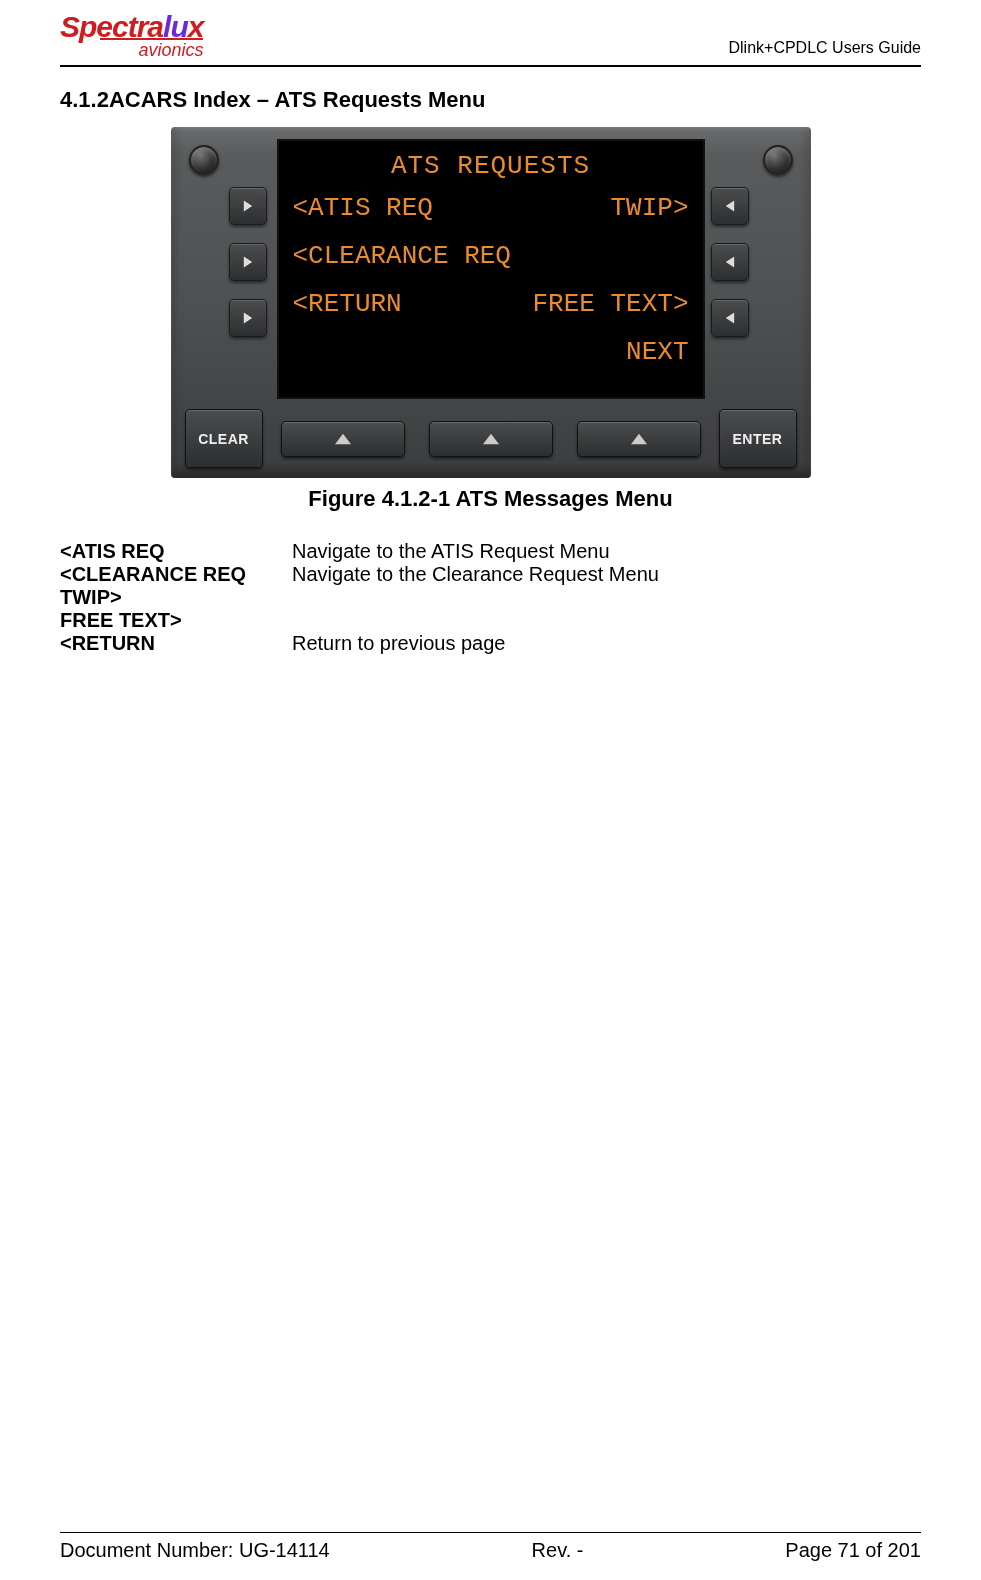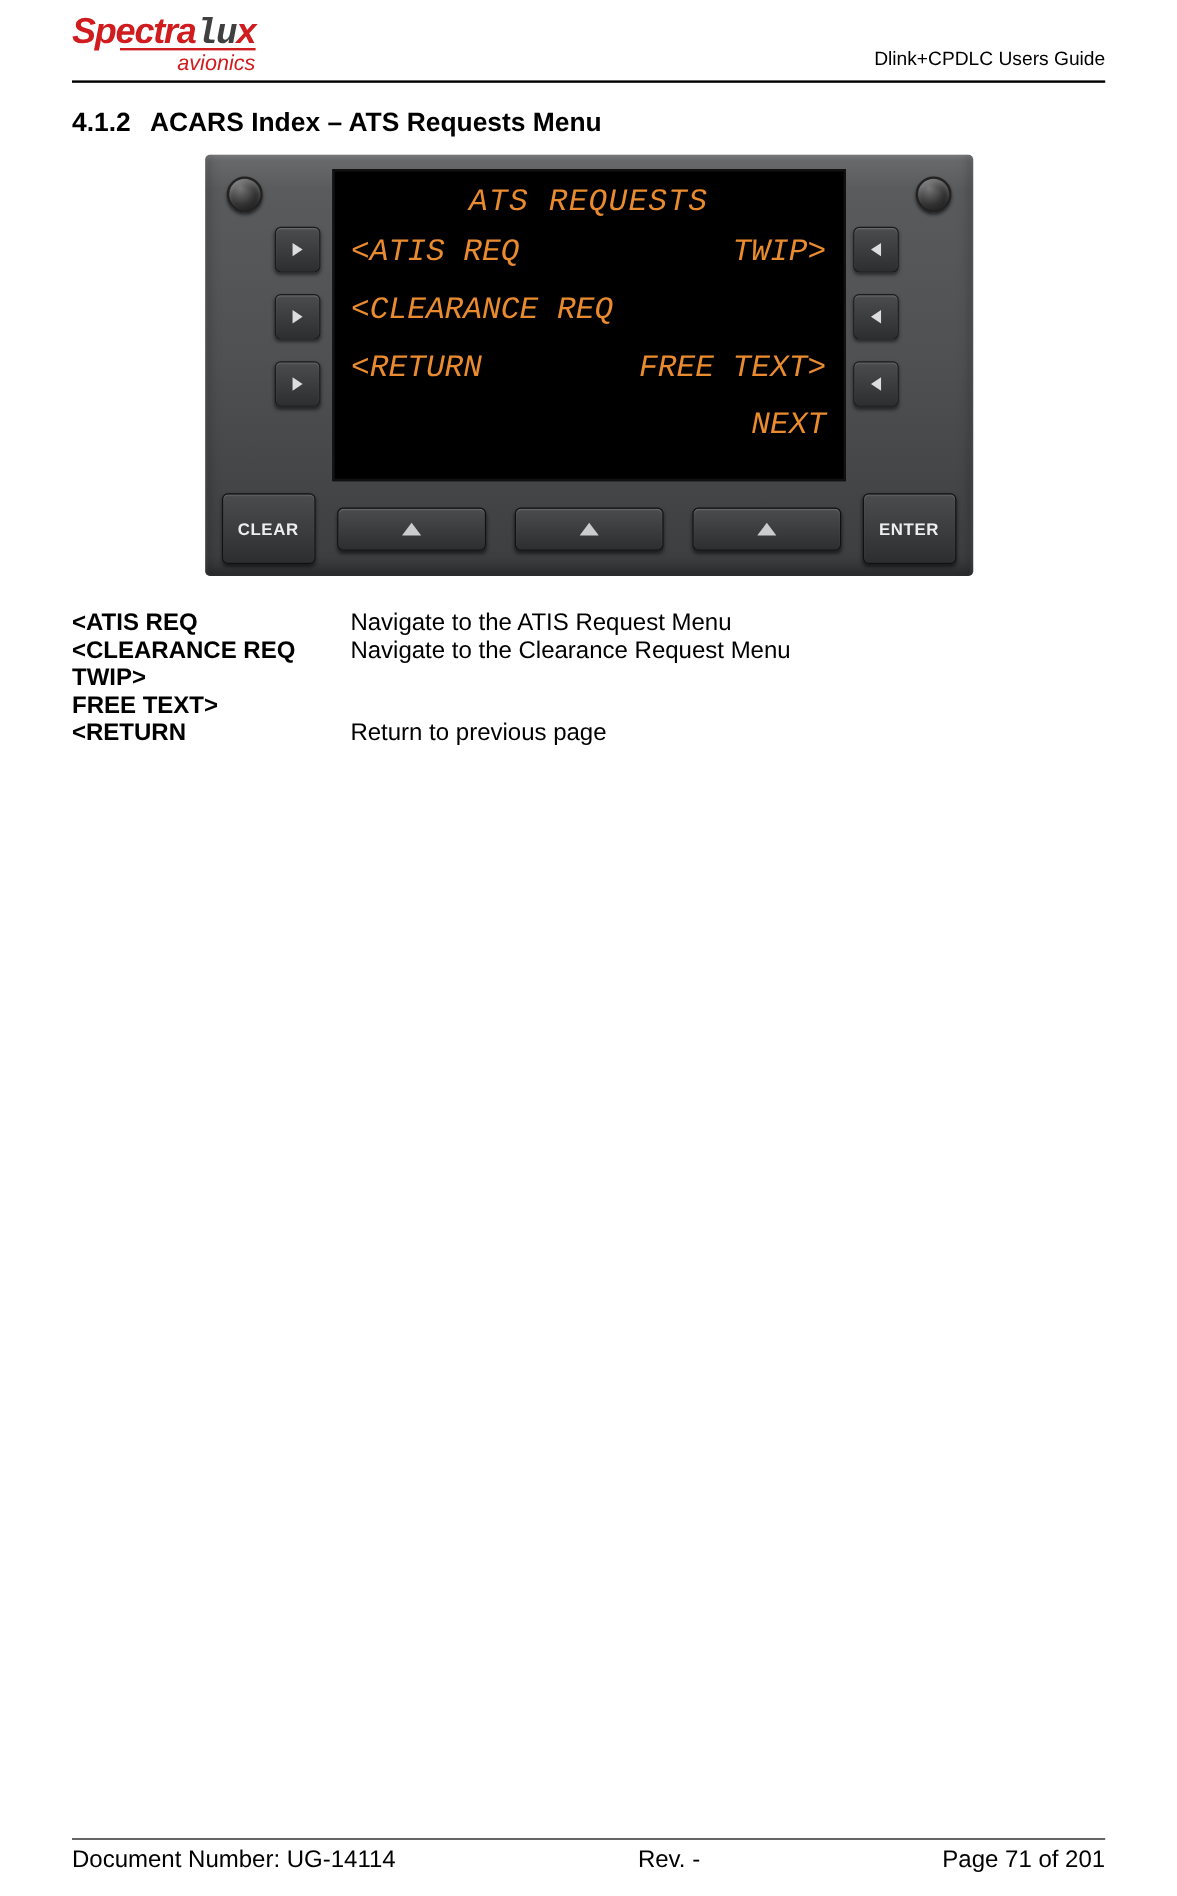--- a/index.html
+++ b/index.html
@@ -26,42 +26,42 @@
       display: flex;
       flex-direction: column;
     }
     .logo-main {
       font-size: 30px;
       font-weight: bold;
       font-style: italic;
       letter-spacing: -1px;
     }
     .logo-main .spec1 { color: #d01c1f; }
-    .logo-main .spec2 { color: #404040; font-family: Liberation Mono, monospace; }
+    .logo-main .spec2 { color: #6d28d9; }
     .logo-main .spec3 { color: #d01c1f; }
     .logo-sub {
       color: #d01c1f;
       font-style: italic;
       font-size: 18px;
       text-align: right;
       margin-top: -6px;
       border-top: 2px solid #d01c1f;
       padding-top: 0;
       margin-left: 40px;
     }
     .doc-title {
       font-size: 16px;
       margin-bottom: 4px;
     }
     .section-heading {
       font-size: 22px;
       font-weight: bold;
       margin: 18px 0 14px 0;
     }
-    .section-num { display: inline-block; margin-right: 16px; }
+    .section-num { display: inline-block; margin-right: 0; }
     .device-figure {
       text-align: center;
       margin: 0 auto 14px auto;
     }
     .device {
       width: 640px;
       margin: 0 auto;
       background: linear-gradient(#6a6c6e, #595b5d 8%, #4e5052 50%, #3b3d3f);
       border-radius: 4px;
       padding: 12px 8px 8px 8px;
@@ -113,21 +113,20 @@
       background: #000;
       border: 2px solid #111;
       height: 260px;
       padding: 10px 14px;
       font-family: "Courier New", monospace;
       font-size: 26px;
       color: #e98b2e;
       display: flex;
       flex-direction: column;
       box-shadow: inset 0 0 12px rgba(0,0,0,0.9);
-      font-style: italic;
     }
     .screen-title {
       text-align: center;
       margin-bottom: 12px;
       letter-spacing: 1px;
     }
     .screen-row {
       display: flex;
       justify-content: space-between;
       margin-bottom: 18px;
@@ -297,20 +296,21 @@
             </svg>
           </div>
         <div class="rocker">
             <svg viewBox="0 0 12 8">
               <polygon points="6,0 12,8 0,8"></polygon>
             </svg>
           </div>
         <div class="func-btn wide">ENTER</div>
       </div>
     </div>
+    <div class="figure-caption">Figure 4.1.2-1 ATS Messages Menu</div>
   </div>
 
   <div class="definitions">
     <div class="def-row">
       <div class="def-term">&lt;ATIS REQ</div>
       <div class="def-desc">Navigate to the ATIS Request Menu</div>
     </div>
     <div class="def-row">
       <div class="def-term">&lt;CLEARANCE REQ</div>
       <div class="def-desc">Navigate to the Clearance Request Menu</div>

